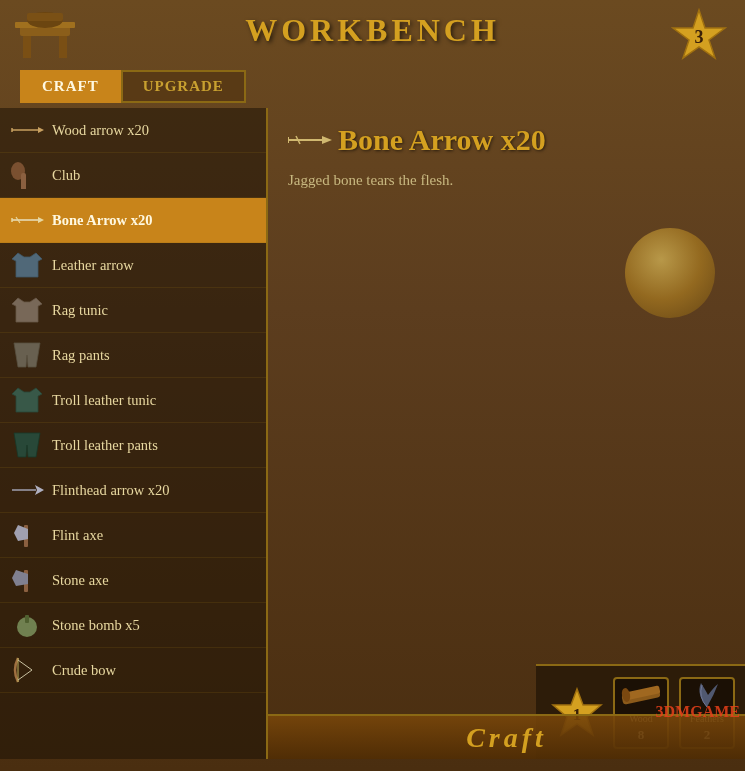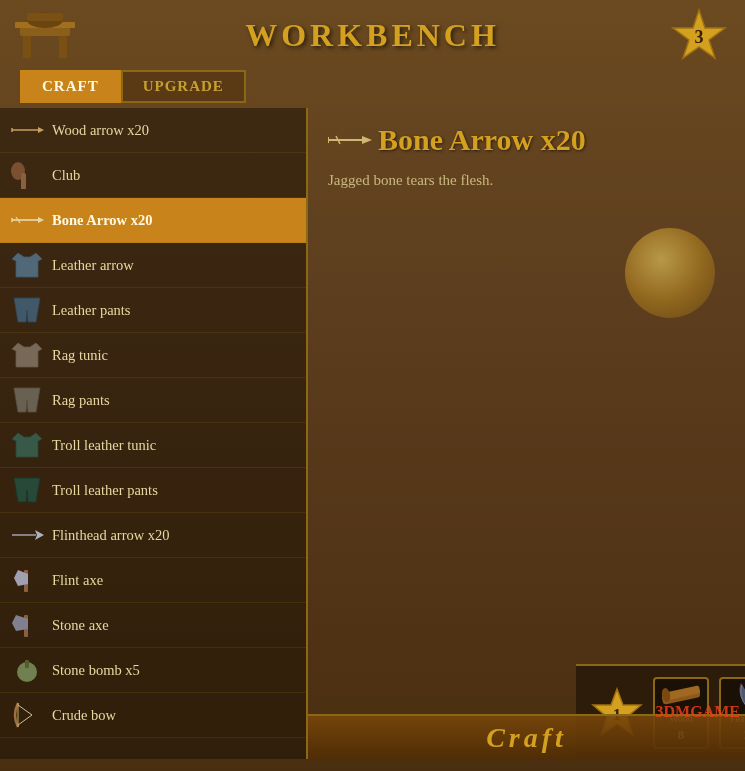--- a/index.html
+++ b/index.html
@@ -15,21 +15,21 @@
     .main-container {
       width: 745px;
       height: 771px;
       background: linear-gradient(180deg, #6b4a20 0%, #5c3d1e 40%, #4a2e10 100%);
       position: relative;
     }
 
     
     .header {
       display: flex;
-      align-items: center;
+      align-items: flex-start;
       justify-content: center;
       padding: 12px 20px;
       position: relative;
       height: 70px;
     }
 
     .header-icon {
       position: absolute;
       left: 15px;
       top: 8px;
@@ -84,21 +84,21 @@
 
     
     .content {
       display: flex;
       height: calc(100% - 120px);
       padding: 0;
     }
 
     
     .item-list {
-      width: 308px;
+      width: 268px;
       background: rgba(30,18,5,0.55);
       border-right: 2px solid #8b6914;
       overflow-y: auto;
       flex-shrink: 0;
       text-align: right;
     }
 
     .item-list::-webkit-scrollbar {
       width: 6px;
     }
@@ -348,28 +348,20 @@
 
       <div class="list-item">
         <div class="item-icon">
           <svg width="34" height="28" viewBox="0 0 34 28">
             <path d="M8,2 L2,8 L6,10 L6,26 L28,26 L28,10 L32,8 L26,2 L20,6 L14,6 Z" fill="#506878" stroke="#405868" stroke-width="0.8"></path>
           </svg>
         </div>
         <span class="item-label">Leather arrow</span>
       </div>
 
-      <div class="list-item">
-        <div class="item-icon">
-          <svg width="34" height="28" viewBox="0 0 34 28">
-            <path d="M4,2 L30,2 L26,26 L18,26 L17,14 L16,26 L8,26 Z" fill="#405868" stroke="#304858" stroke-width="0.8"></path>
-          </svg>
-        </div>
-        <span class="item-label">Leather pants</span>
-      </div>
 
       <div class="list-item">
         <div class="item-icon">
           <svg width="34" height="28" viewBox="0 0 34 28">
             <path d="M8,2 L2,8 L6,10 L6,26 L28,26 L28,10 L32,8 L26,2 L20,6 L14,6 Z" fill="#786858" stroke="#685848" stroke-width="0.8"></path>
           </svg>
         </div>
         <span class="item-label">Rag tunic</span>
       </div>
 

